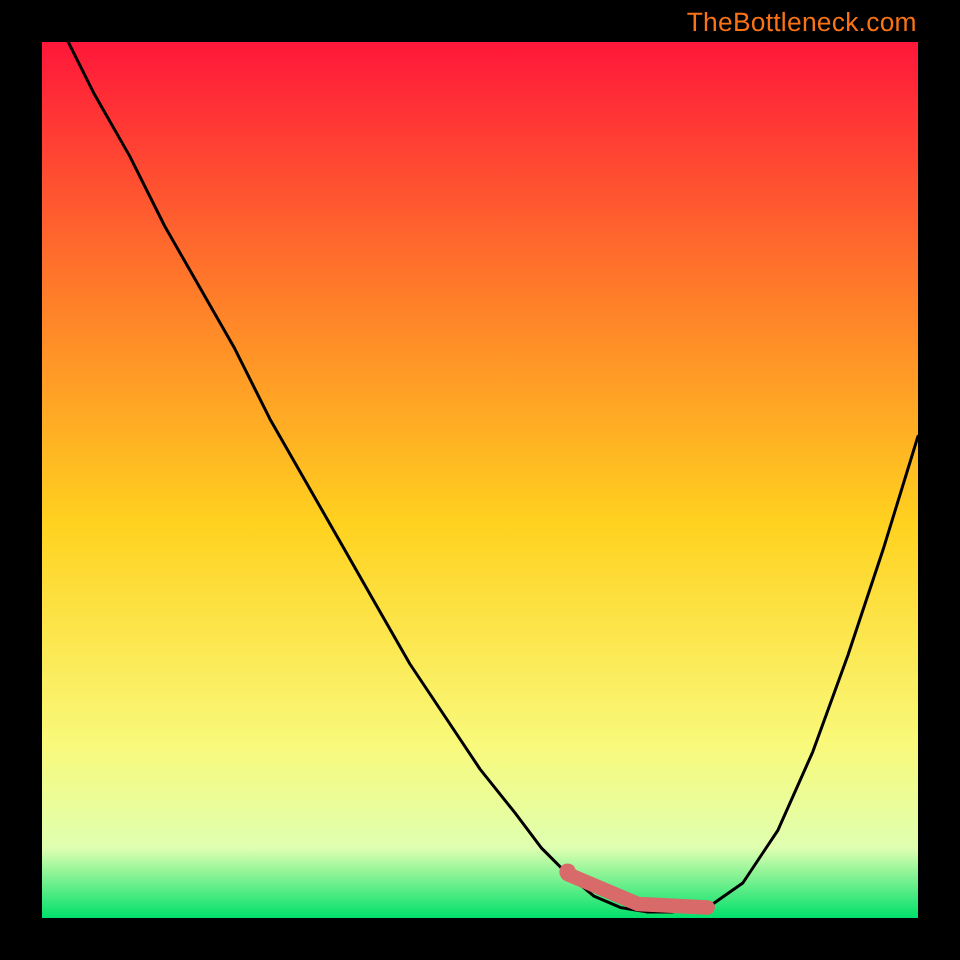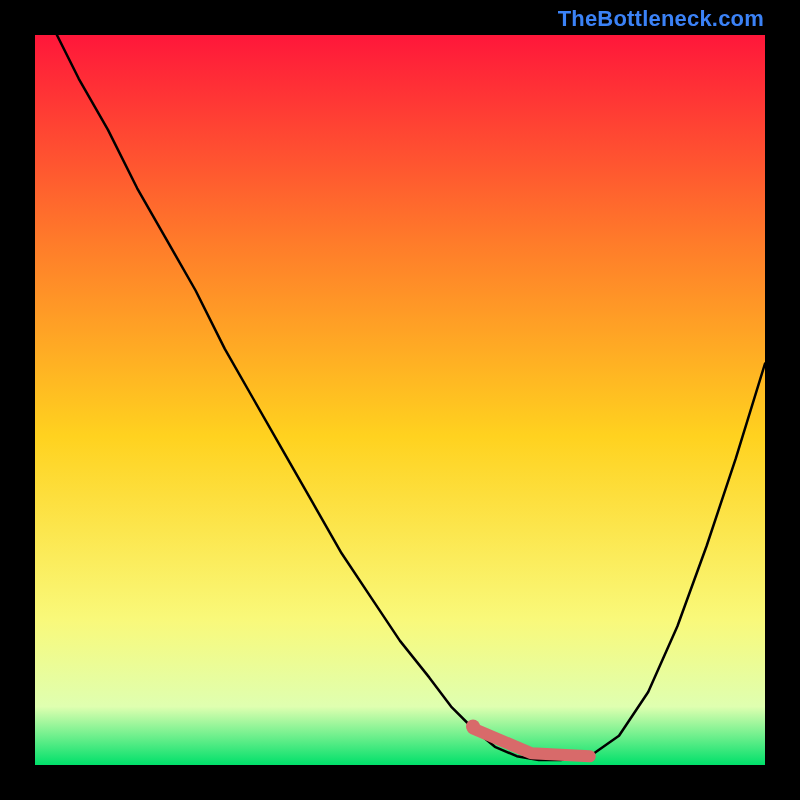--- a/index.html
+++ b/index.html
@@ -25,22 +25,22 @@
     width: 730px;
     height: 730px;
     overflow: hidden;
   }
   .watermark {
     position: absolute;
     top: 6px;
     right: 36px;
     font-family: Arial, Helvetica, sans-serif;
     font-size: 22px;
-    font-weight: 700;
-    color: #3b82f6;
+    font-weight: 400;
+    color: #f97316;
     letter-spacing: 0.2px;
   }
   svg {
     display: block;
   }
 </style>
 </head>
 <body>
 
 <div class="frame">

